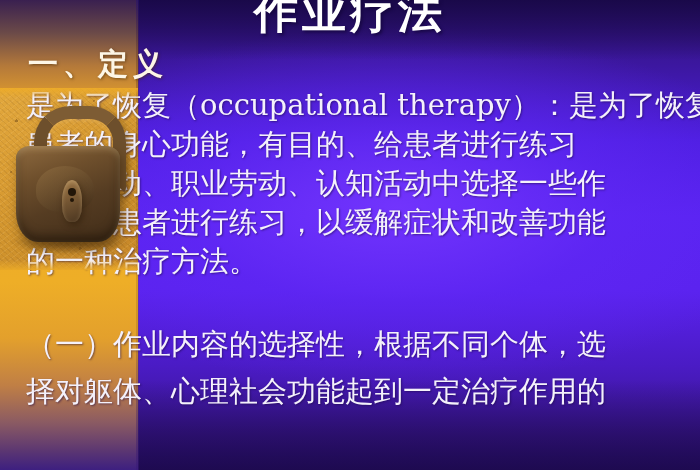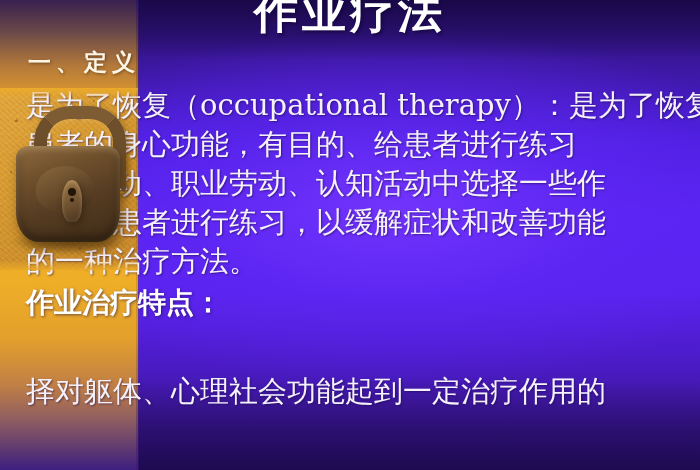--- a/index.html
+++ b/index.html
@@ -209,27 +209,26 @@
     line-height: 48px;
     letter-spacing: 4px;
     font-weight: 700;
     color: #ffffff;
     text-shadow: 2px 2px 3px rgba(20,6,60,.75);
   }
 
   .section-heading {
     position: absolute;
     left: 28px; top: 48px;
-    font-size: 23px;
+    font-size: 30px;
     line-height: 32px;
     letter-spacing: 5px;
     font-weight: 700;
     color: #fdf6e6;
     text-shadow: 1px 1px 3px rgba(70,40,0,.6);
-    font-family: Liberation Mono, monospace;
   }
 
   .body-line {
     position: absolute;
     left: 26px;
     font-size: 29px;
     line-height: 34px;
     letter-spacing: 0px;
     color: #f4f1fb;
     text-shadow: 1px 1px 2px rgba(30,10,70,.55);
@@ -281,18 +280,18 @@
     <div class="slide-title cjk">作业疗法</div>
 
     <div class="section-heading cjk">一、定义</div>
 
     <div class="body-line cjk l1">是为了恢复（occupational therapy）：是为了恢复</div>
     <div class="body-line cjk l2">患者的身心功能，有目的、给患者进行练习</div>
     <div class="body-line cjk l3">生活活动、职业劳动、认知活动中选择一些作</div>
     <div class="body-line cjk l4">业，给患者进行练习，以缓解症状和改善功能</div>
     <div class="body-line cjk l5">的一种治疗方法。</div>
 
-    <div class="sub-heading cjk">作业治疗特点：</div>
-
+
+    <div class="body-line cjk p1">（一）作业内容的选择性，根据不同个体，选</div>
     <div class="body-line cjk p2">择对躯体、心理社会功能起到一定治疗作用的</div>
 
   </div>
 </div>
 
 </body></html>

